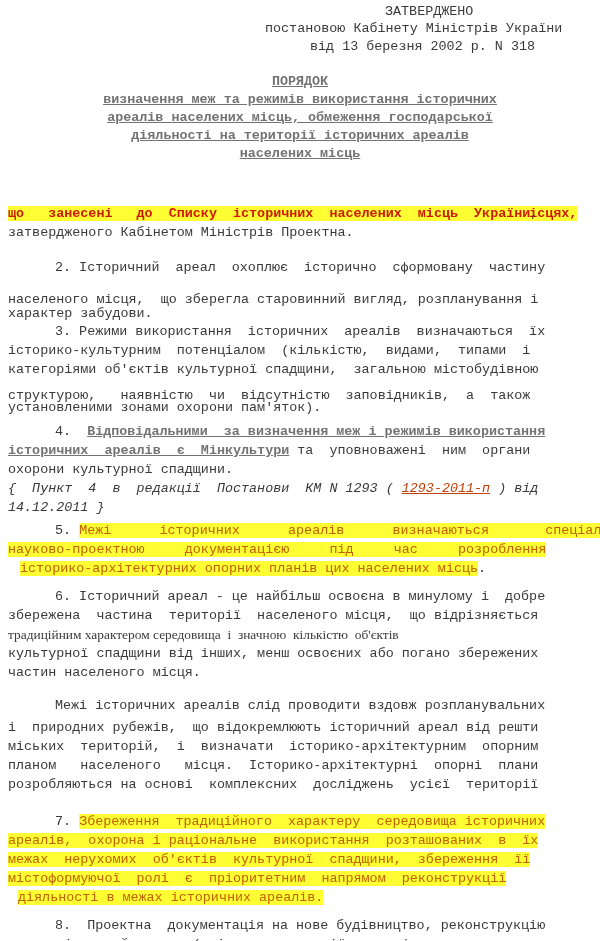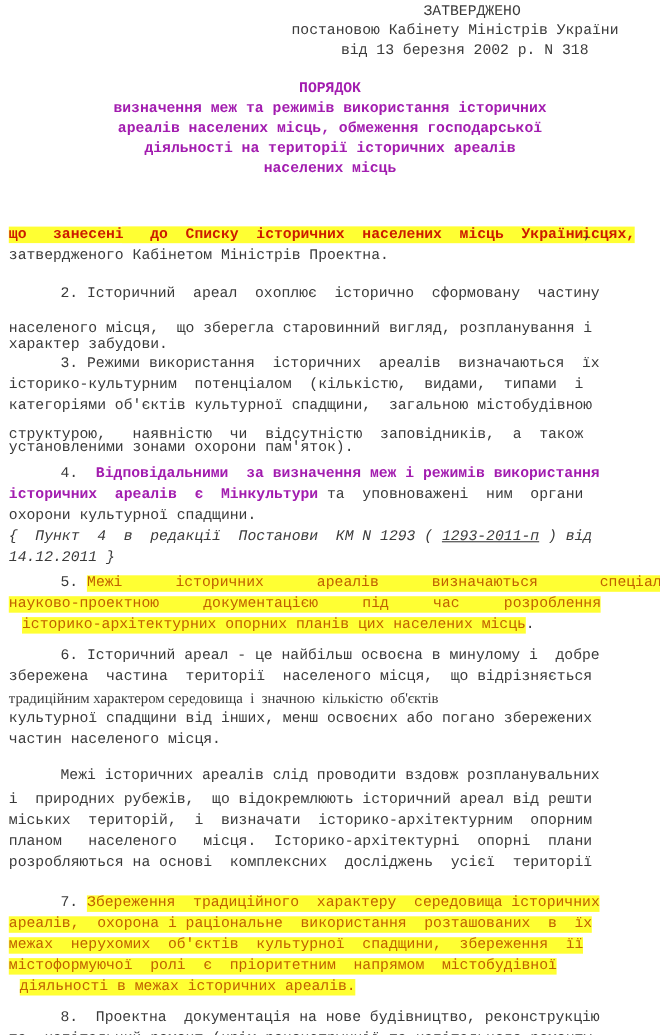--- a/index.html
+++ b/index.html
@@ -4,26 +4,26 @@
 <style>
   html, body { margin: 0; padding: 0; background: #ffffff; }
   body {
     width: 600px; height: 941px; overflow: hidden;
     font-family: "Liberation Mono", "DejaVu Sans Mono", monospace;
     font-size: 13.4px; color: #3a3a3a;
   }
   .doc { position: relative; width: 600px; }
   .line { position: absolute; left: 0; white-space: pre; line-height: 19px; height: 19px; }
   .center { width: 600px; text-align: center; }
-  .b { font-weight: bold; color: #a21caf; }
+  .b { font-weight: bold; color: #737373; text-decoration: underline; }
   .hl { background: #ffff33; }
   .red { color: #cc1a00; font-weight: bold; }
   .ora { color: #c06000; }
   .it { font-style: italic; }
-  a.link { color: #404040; text-decoration: underline; }
+  a.link { color: #c2410c; text-decoration: underline; }
 </style>
 </head>
 <body>
 
 <div class="doc">
 
   <div class="line" style="top:2px;left:385px;">ЗАТВЕРДЖЕНО</div>
   <div class="line" style="top:19px;left:265px;">постановою Кабінету Міністрів України</div>
   <div class="line" style="top:37px;left:310px;">від 13 березня 2002 р. N 318</div>
 
@@ -67,18 +67,18 @@
 
   <div class="line" style="top:696px;left:55px;">Межі історичних ареалів слід проводити вздовж розпланувальних</div>
   <div class="line" style="top:718px;left:8px;">і  природних рубежів,  що відокремлюють історичний ареал від решти</div>
   <div class="line" style="top:737px;left:8px;">міських  територій,  і  визначати  історико-архітектурним  опорним</div>
   <div class="line" style="top:756px;left:8px;">планом   населеного   місця.  Історико-архітектурні  опорні  плани</div>
   <div class="line" style="top:775px;left:8px;text-align:center;">розробляються на основі  комплексних  досліджень  усієї  території</div>
 
   <div class="line" style="top:812px;left:55px;"><span>7.</span> <span class="hl ora">Збереження  традиційного  характеру  середовища історичних</span></div>
   <div class="line" style="top:831px;left:8px;"><span class="hl ora">ареалів,  охорона і раціональне  використання  розташованих  в  їх</span></div>
   <div class="line" style="top:850px;left:8px;"><span class="hl ora">межах  нерухомих  об'єктів  культурної  спадщини,  збереження  її</span></div>
-  <div class="line" style="top:869px;left:8px;"><span class="hl ora">містоформуючої  ролі  є  пріоритетним  напрямом  містобудівної</span></div>
+  <div class="line" style="top:869px;left:8px;"><span class="hl ora">містоформуючої  ролі  є  пріоритетним  напрямом  реконструкції</span></div>
   <div class="line" style="top:888px;left:18px;"><span class="hl ora">діяльності в межах історичних ареалів.</span></div>
 
   <div class="line" style="top:916px;left:55px;">8.  Проектна  документація на нове будівництво, реконструкцію</div>
   <div class="line" style="top:935px;left:8px;">та  капітальний ремонт (крім реконструкції та капітального ремонту</div>
 </div>
 
 </body></html>

